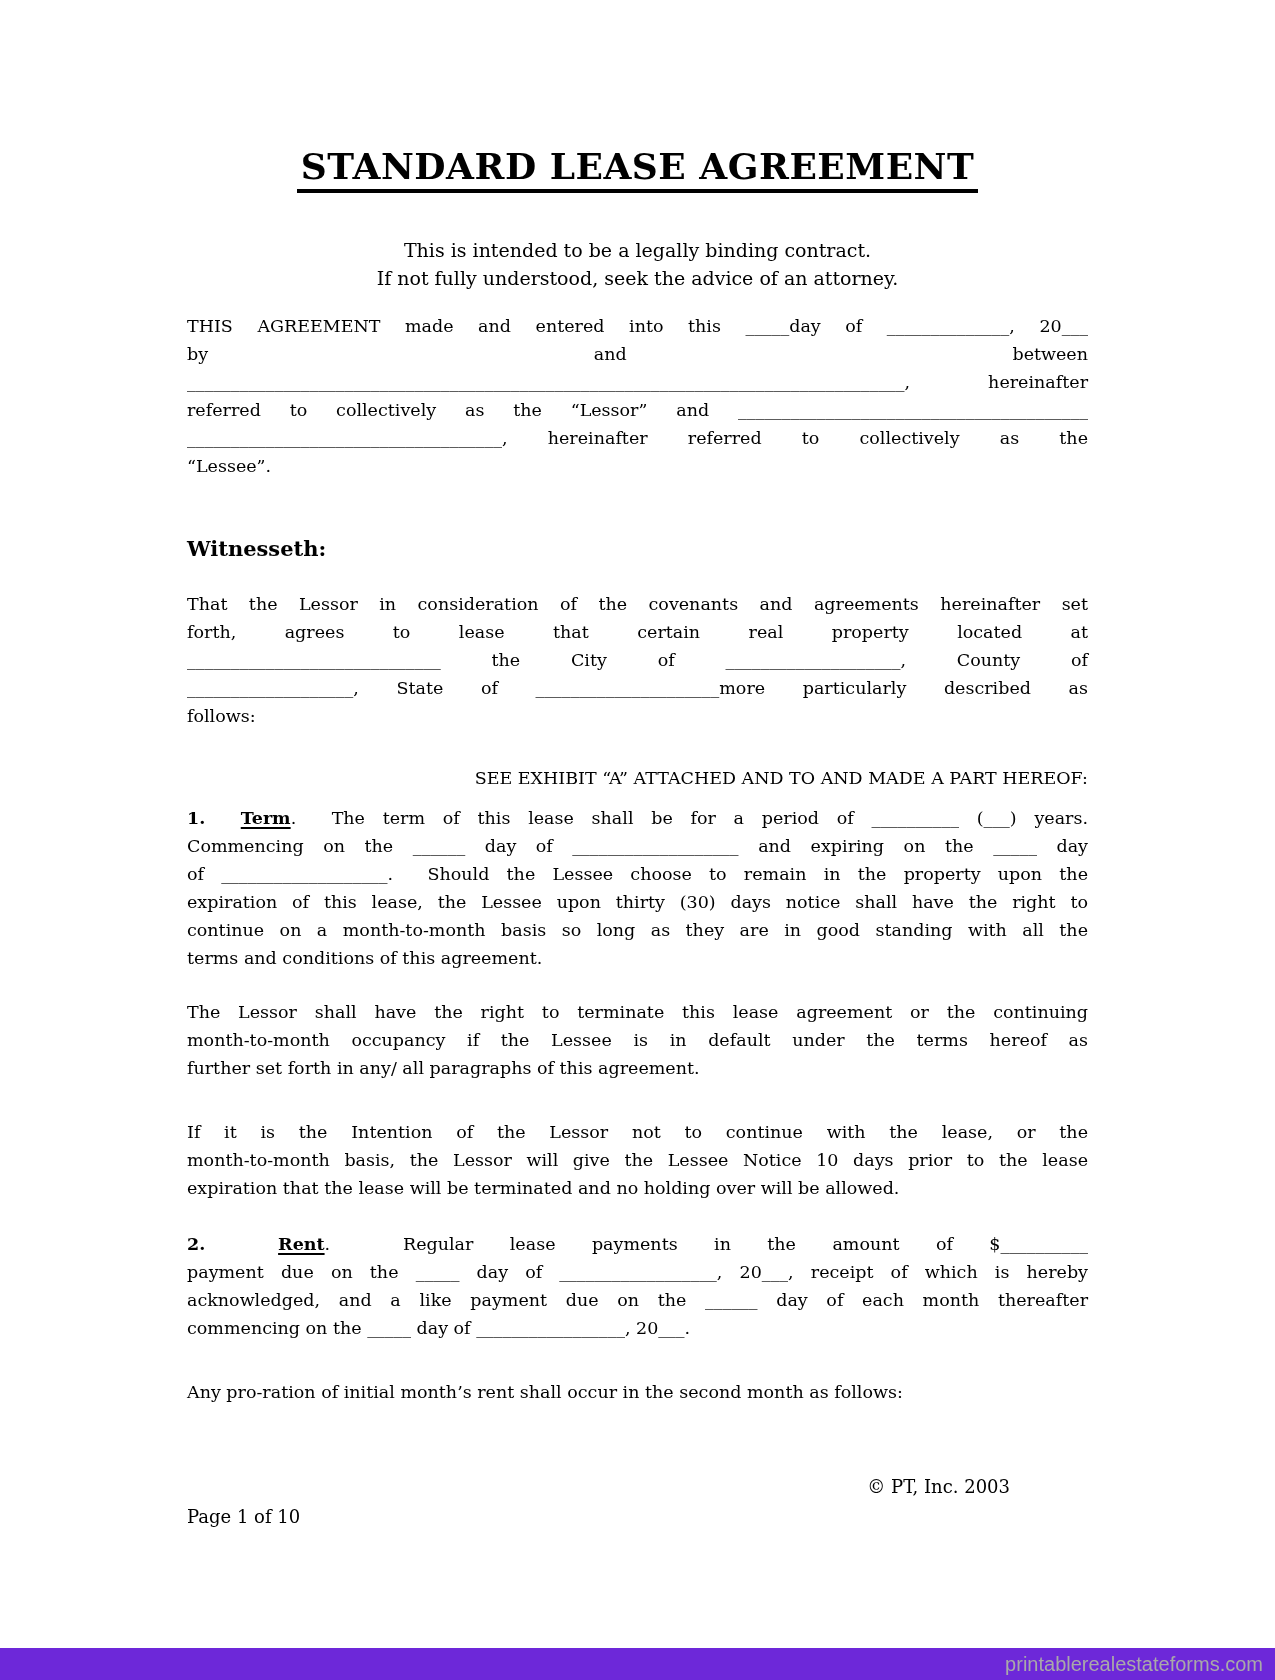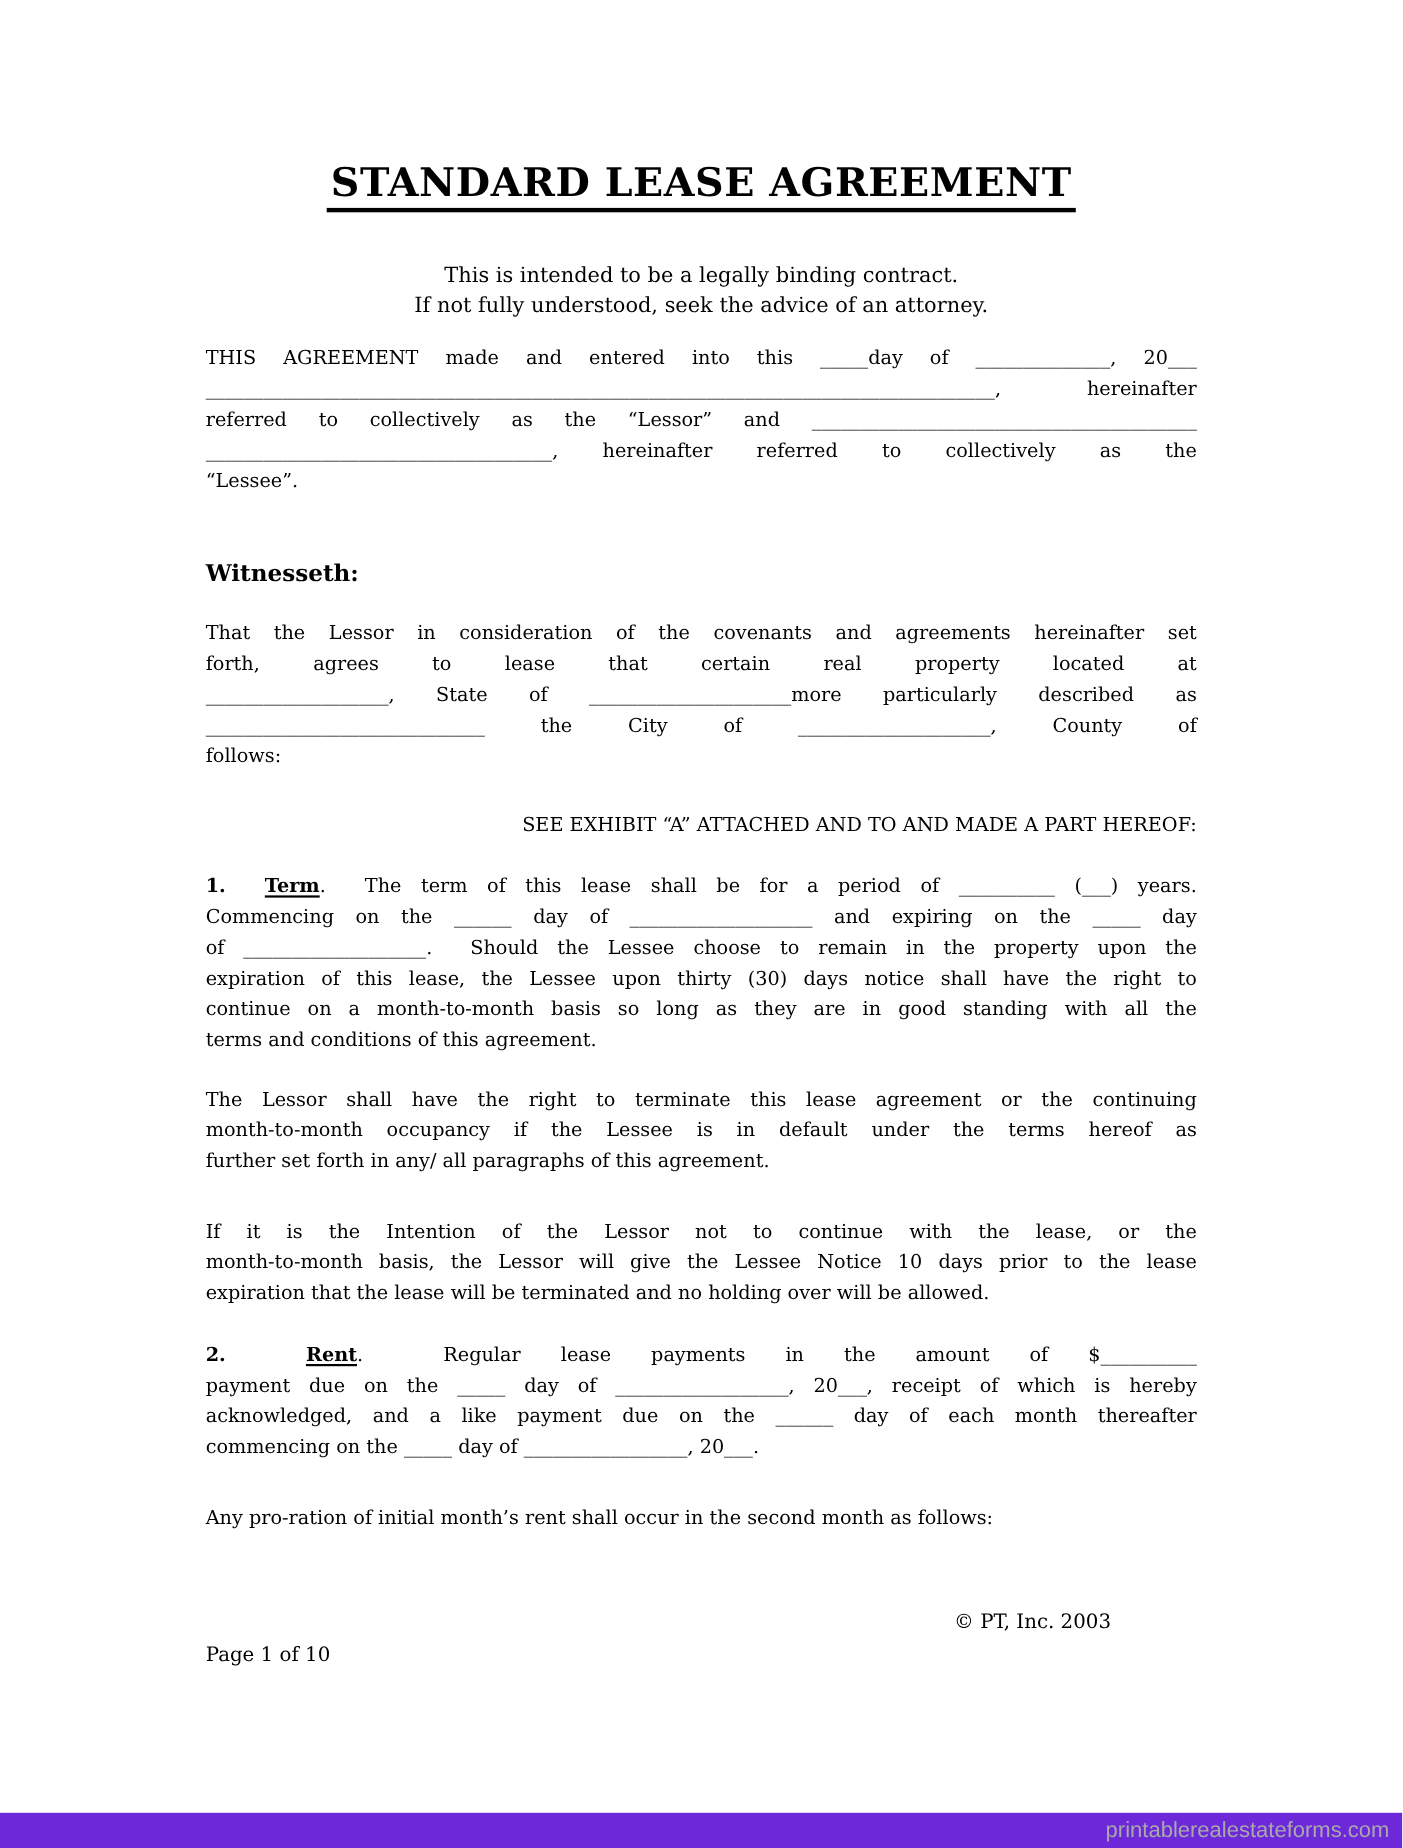--- a/index.html
+++ b/index.html
@@ -37,21 +37,21 @@
   .ul { text-decoration:underline; text-decoration-thickness:2px; text-underline-offset:3px; }
 
   .heading { font-size:21px; line-height:30px; font-weight:bold; }
 
   
   [data-name="document-subtitle"]      { margin-top:43px; }
   [data-name="opening-paragraph"]      { margin-top:20px; }
   [data-name="witnesseth-heading"]     { margin-top:54px; }
   [data-name="witnesseth-paragraph"]   { margin-top:26px; }
   [data-name="exhibit-line"]           { margin-top:34px;text-align:right; }
-  [data-name="term-paragraph"]         { margin-top:28px; }
+  [data-name="term-paragraph"]         { margin-top:12px; }
   [data-name="termination-paragraph"]  { margin-top:26px; }
   [data-name="intention-paragraph"]    { margin-top:36px; }
   [data-name="rent-paragraph"]         { margin-top:28px; }
   [data-name="proration-paragraph"]    { margin-top:36px; }
 
   .copyright {
     margin-top:68px;
     font-size:18px; line-height:26px;
     text-align:right; padding-right:78px;
   }
@@ -80,31 +80,32 @@
       <h1 class="doc-title" data-name="document-title">STANDARD LEASE AGREEMENT</h1>
     </div>
 
     <div data-name="document-body">
         <div class="block center" data-name="document-subtitle">
           <div class="line" data-name="text-line"><span data-name="text-segment">This is intended to be a legally binding contract.</span></div>
           <div class="line" data-name="text-line"><span data-name="text-segment">If not fully understood, seek the advice of an attorney.</span></div>
         </div>
         <div class="block para" data-name="opening-paragraph">
           <div class="line jl" data-name="text-line"><span data-name="text-segment">THIS AGREEMENT made and entered into this _____day of ______________, 20___</span></div>
+          <div class="line jl" data-name="text-line"><span data-name="text-segment">by and between</span></div>
           <div class="line jl" data-name="text-line"><span data-name="text-segment">__________________________________________________________________________________, hereinafter</span></div>
           <div class="line jl" data-name="text-line"><span data-name="text-segment">referred to collectively as the “Lessor” and ________________________________________</span></div>
           <div class="line jl" data-name="text-line"><span data-name="text-segment">____________________________________, hereinafter referred to collectively as the</span></div>
           <div class="line" data-name="text-line"><span data-name="text-segment">“Lessee”.</span></div>
         </div>
         <div class="block heading" data-name="witnesseth-heading">Witnesseth:</div>
         <div class="block para" data-name="witnesseth-paragraph">
           <div class="line jl" data-name="text-line"><span data-name="text-segment">That the Lessor in consideration of the covenants and agreements hereinafter set</span></div>
           <div class="line jl" data-name="text-line"><span data-name="text-segment">forth, agrees to lease that certain real property located at</span></div>
+          <div class="line jl" data-name="text-line"><span data-name="text-segment">_____________________________ the City of ____________________, County of</span></div>
           <div class="line jl" data-name="text-line"><span data-name="text-segment">___________________, State of _____________________more particularly described as</span></div>
-          <div class="line jl" data-name="text-line"><span data-name="text-segment">_____________________________ the City of ____________________, County of</span></div>
           <div class="line" data-name="text-line"><span data-name="text-segment">follows:</span></div>
         </div>
         <div class="block para" data-name="exhibit-line">
           <div class="line" data-name="text-line"><span data-name="text-segment">SEE EXHIBIT “A” ATTACHED AND TO AND MADE A PART HEREOF:</span></div>
         </div>
         <div class="block para" data-name="term-paragraph">
           <div class="line jl" data-name="text-line"><span class="bd" data-name="clause-number">1.</span><span data-name="text-segment">  </span><span class="bd ul" data-name="clause-title">Term</span><span data-name="text-segment">.  The term of this lease shall be for a period of __________ (___) years.</span></div>
           <div class="line jl" data-name="text-line"><span data-name="text-segment">Commencing on the ______ day of ___________________ and expiring on the _____ day</span></div>
           <div class="line jl" data-name="text-line"><span data-name="text-segment">of ___________________.  Should the Lessee choose to remain in the property upon the</span></div>
           <div class="line jl" data-name="text-line"><span data-name="text-segment">expiration of this lease, the Lessee upon thirty (30) days notice shall have the right to</span></div>

